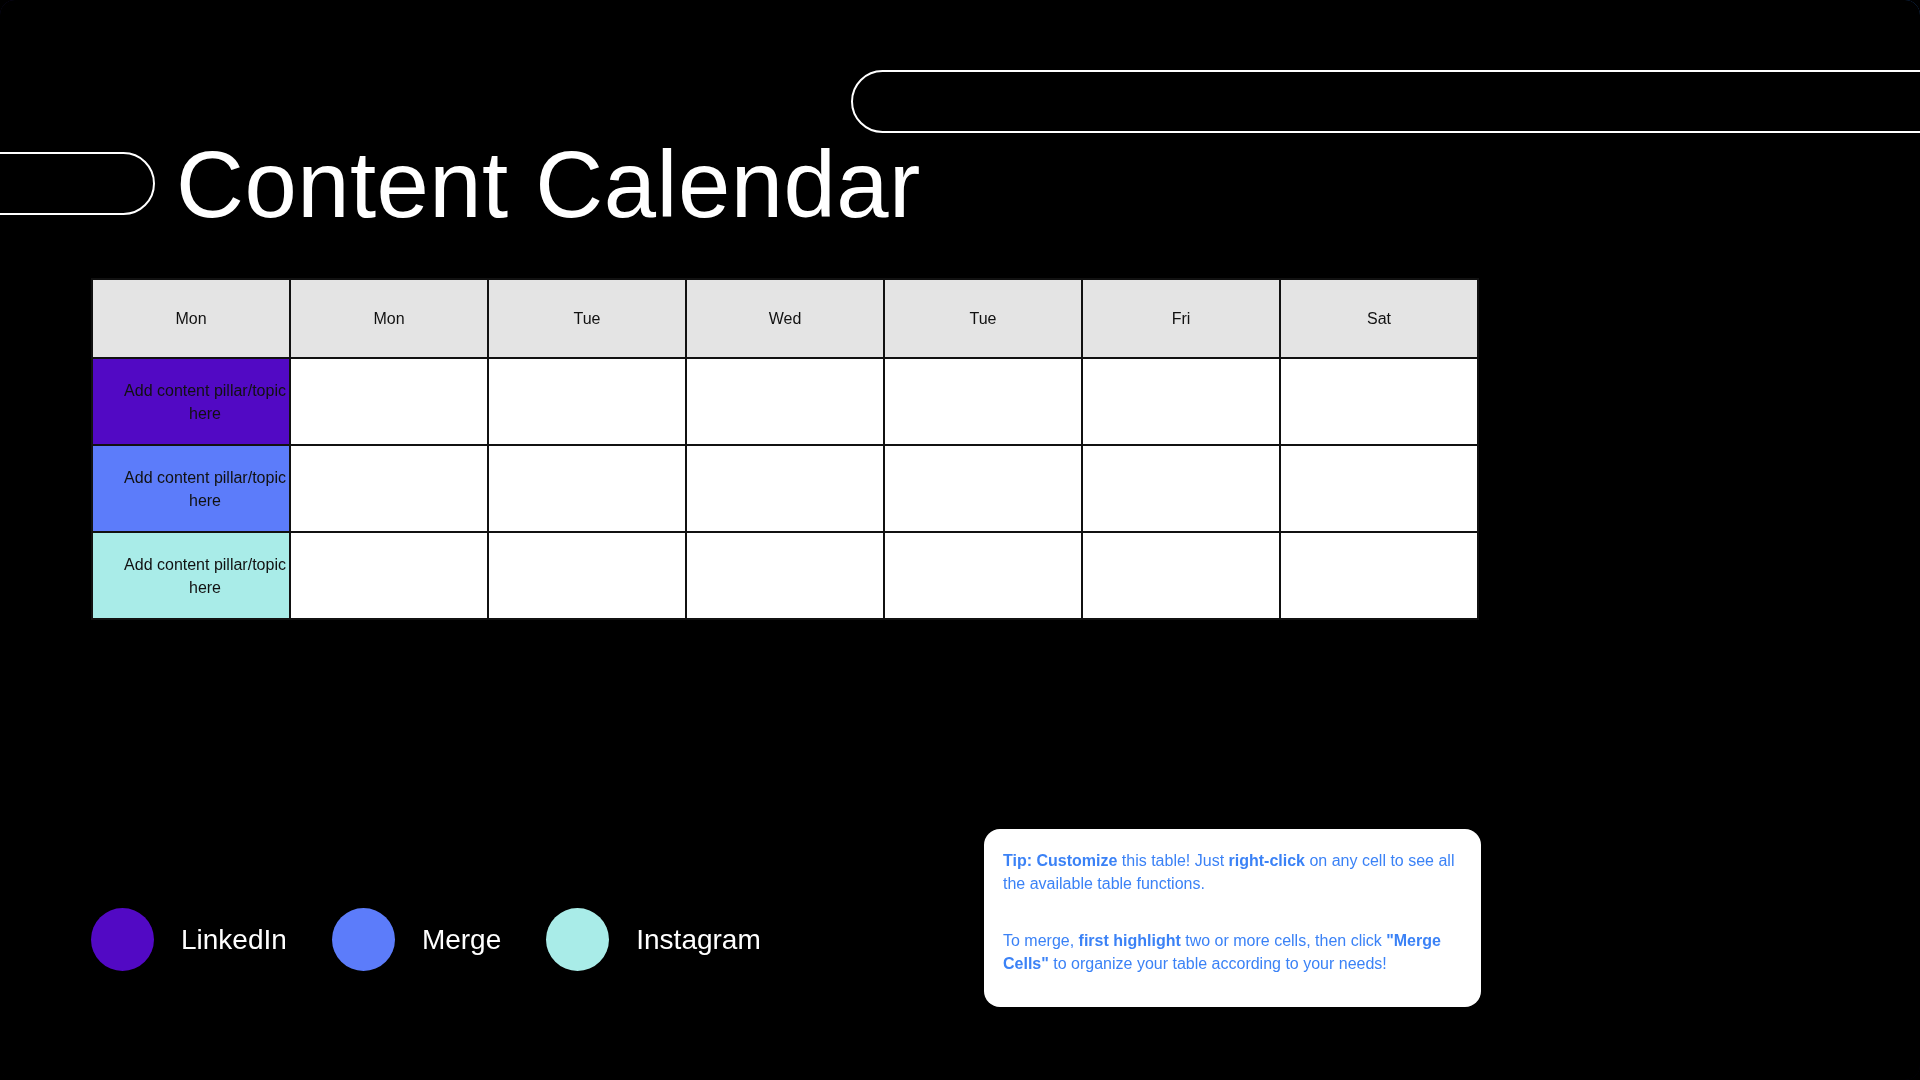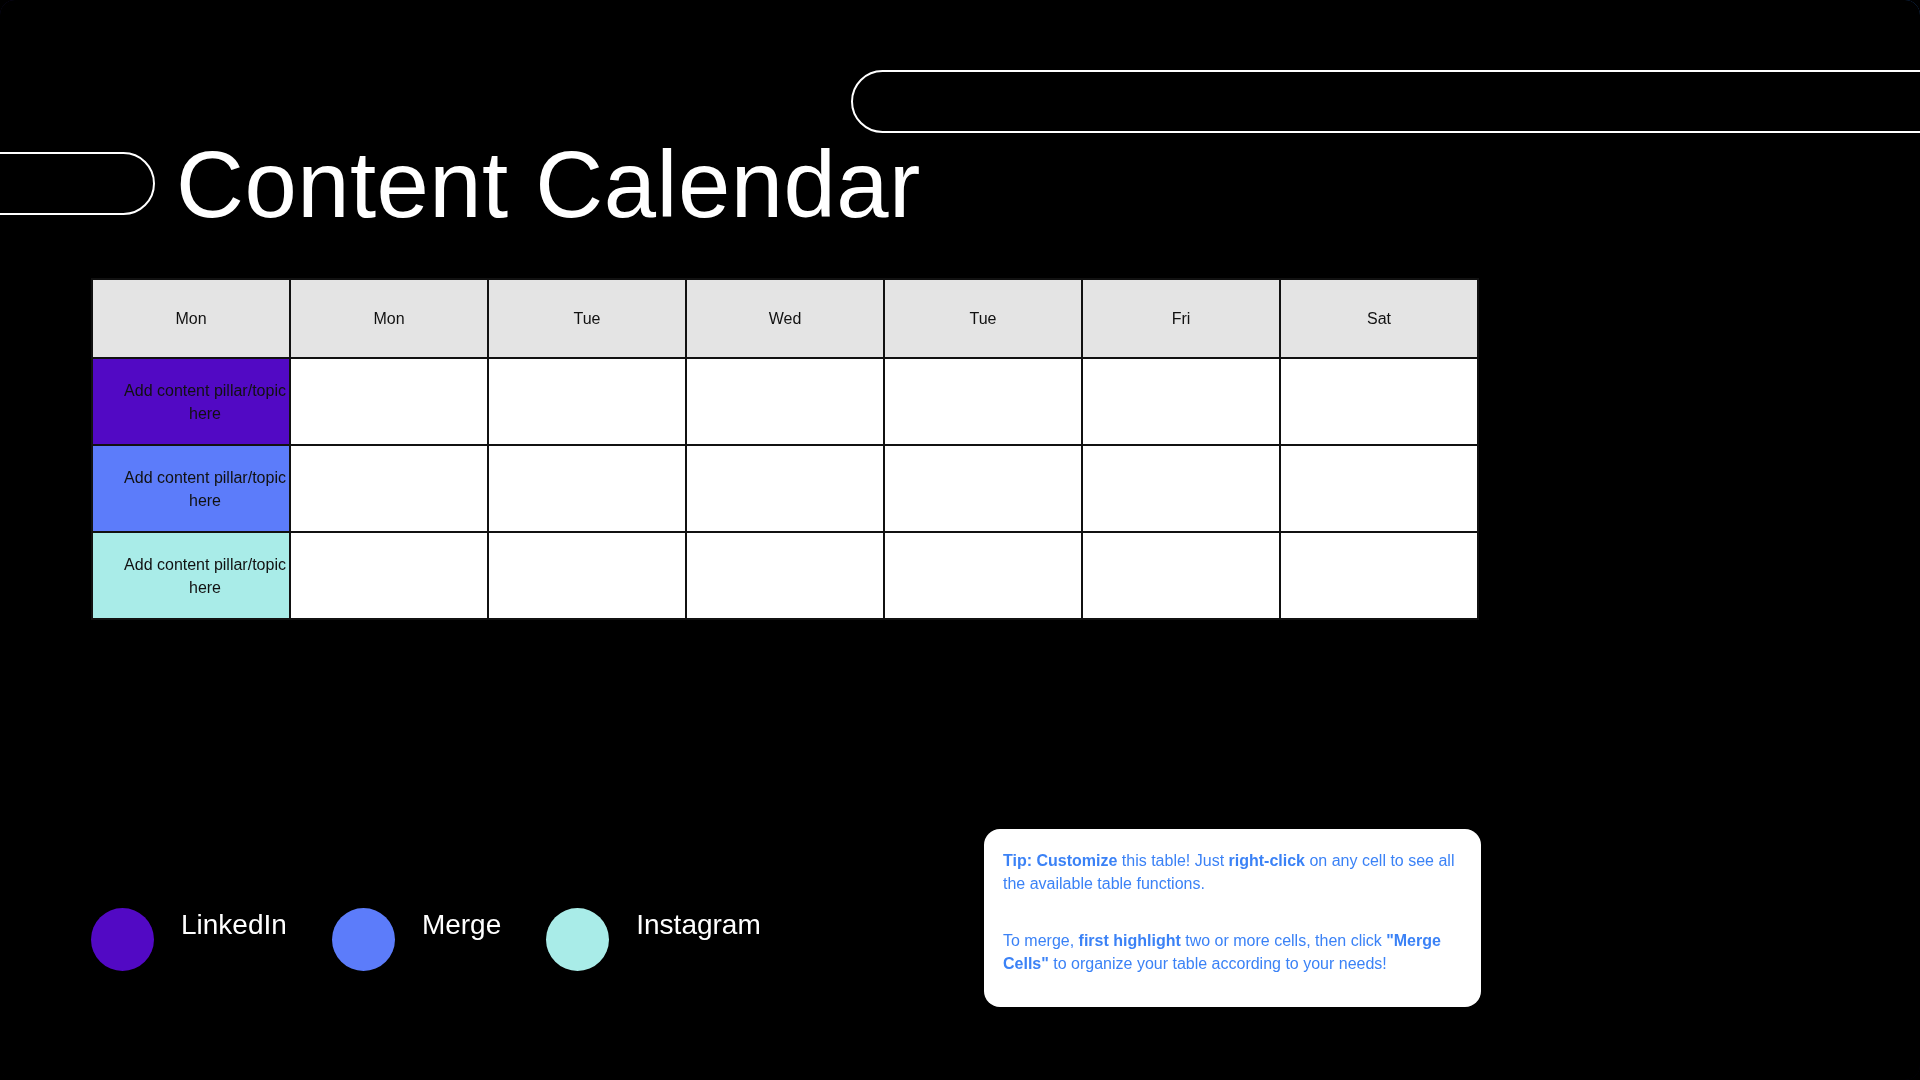--- a/index.html
+++ b/index.html
@@ -134,20 +134,21 @@
   .legend {
     position: absolute;
     left: 91px;
     top: 908px;
     display: flex;
     align-items: center;
     gap: 0;
   }
   .legend-item {
     display: flex;
+    align-items: center;
     margin-right: 45px;
   }
   .legend-dot {
     width: 63px;
     height: 63px;
     border-radius: 50%;
     flex: 0 0 auto;
   }
   .legend-label {
     margin-left: 27px;

